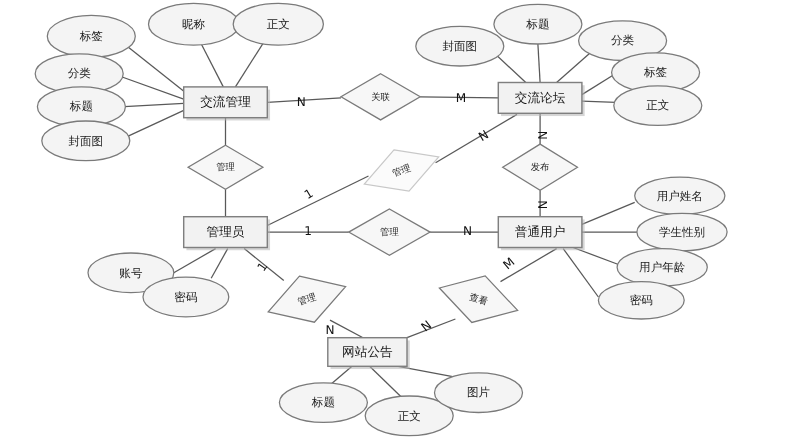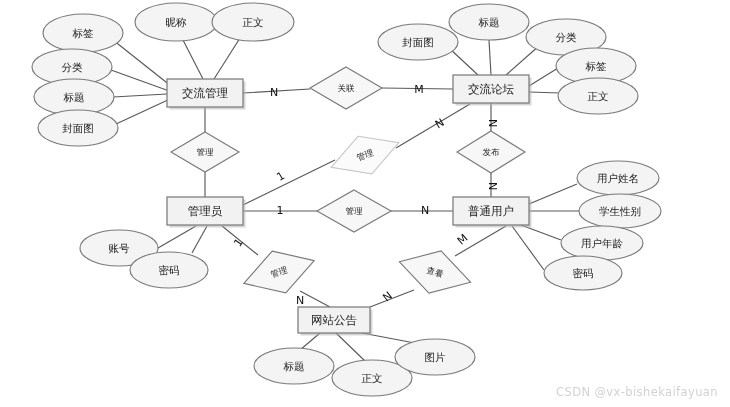--- a/index.html
+++ b/index.html
@@ -275,14 +275,13 @@
         <text x="494" y="123" class="t-card" transform="rotate(-90 494 123)">N</text>
         <text x="494" y="186" class="t-card" transform="rotate(-90 494 186)">N</text>
         <text x="280" y="211" class="t-card" transform="rotate(0 280 211)">1</text>
         <text x="425" y="211" class="t-card" transform="rotate(0 425 211)">N</text>
         <text x="239" y="243" class="t-card" transform="rotate(-55 239 243)">1</text>
         <text x="300" y="301" class="t-card" transform="rotate(0 300 301)">N</text>
         <text x="463" y="240" class="t-card" transform="rotate(-40 463 240)">M</text>
         <text x="388" y="297" class="t-card" transform="rotate(-38 388 297)">N</text>
       </g>
   </svg>
-  <div class="watermark">CSDN @vx-bishekaifayuan</div>
 </div>
 
 </body></html>

